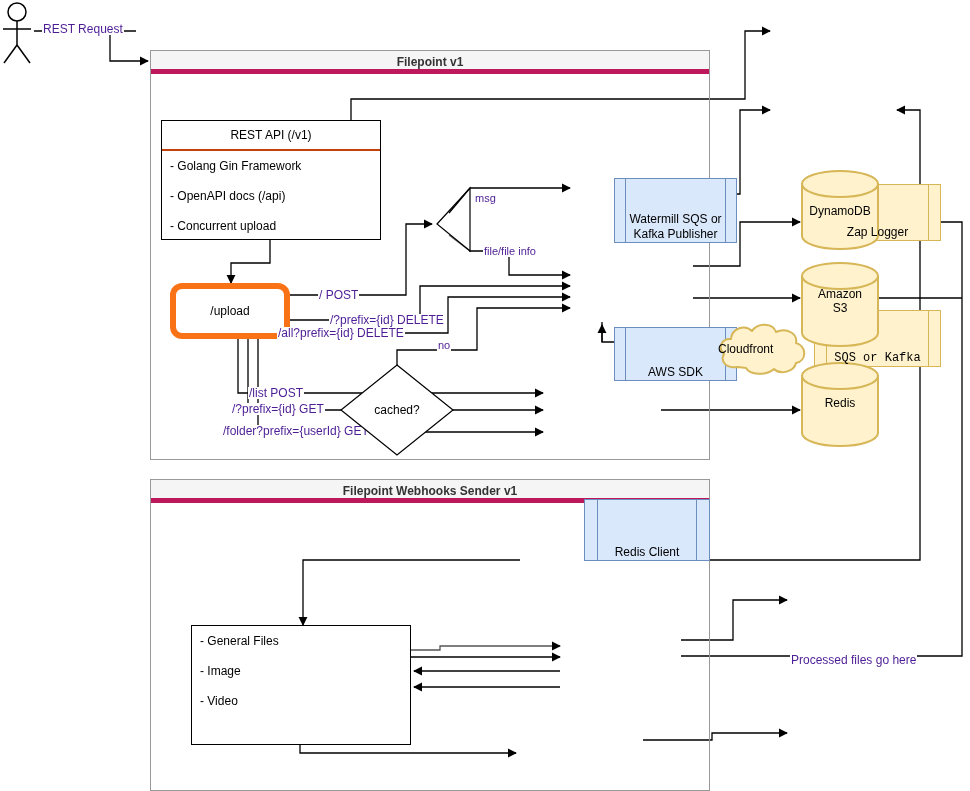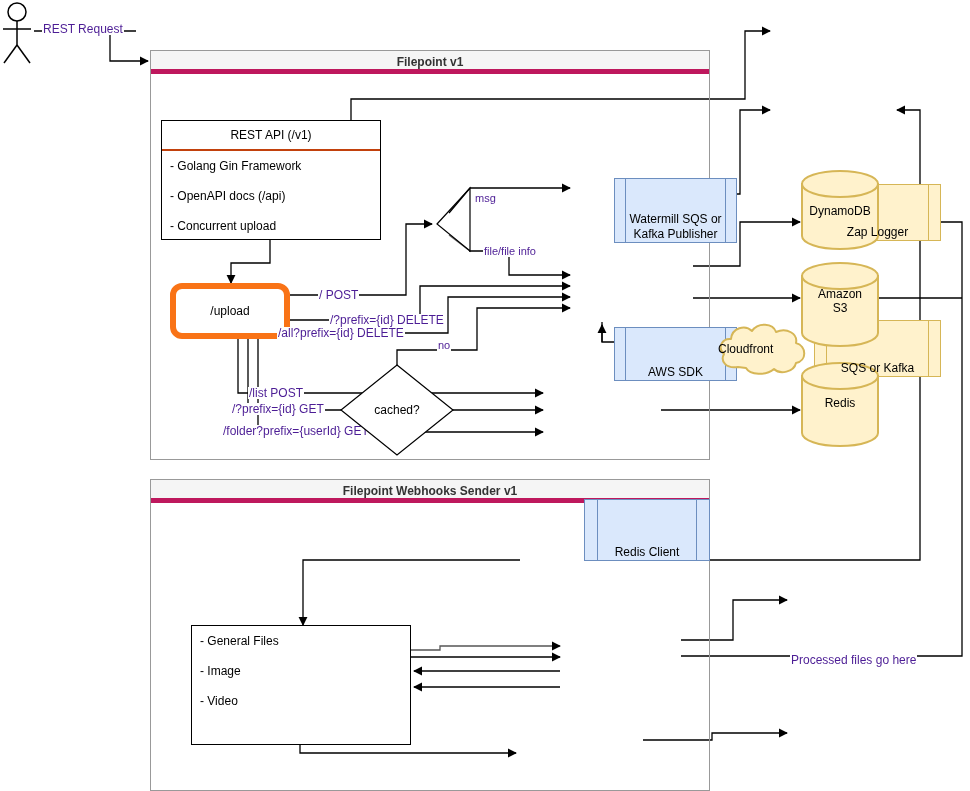--- a/index.html
+++ b/index.html
@@ -300,21 +300,21 @@
     <div class="band" style="right:12px;"></div>
     <div class="proc-label">Redis Client</div>
   </div>
 
   <div class="node proc-box yellow" style="left:770px; top:3px; width:127px; height:57px;">
     <div class="band" style="left:11px;"></div>
     <div class="band" style="right:11px;"></div>
     <div class="proc-label">Zap Logger</div>
   </div>
 
-  <div class="node proc-box yellow" style="left:770px; top:82px; width:127px; height:57px;">
+  <div class="node proc-box yellow" style="left:770px; top:72px; width:127px; height:57px;font-family:Liberation Mono, monospace;">
     <div class="band" style="left:11px;"></div>
     <div class="band" style="right:11px;"></div>
     <div class="proc-label">SQS or Kafka</div>
   </div>
 
   <div class="cyl" style="left:800px; top:170px; width:80px; height:80px;">
     <svg width="80" height="80" viewBox="0 0 80 80" xmlns="http://www.w3.org/2000/svg">
       <path d="M 2 14 L 2 66 A 38 13 0 0 0 78 66 L 78 14 Z" fill="#fff2cc" stroke="#d6b656" stroke-width="2"></path>
       <ellipse cx="40" cy="14" rx="38" ry="13" fill="#fff2cc" stroke="#d6b656" stroke-width="2"></ellipse>
     </svg>

